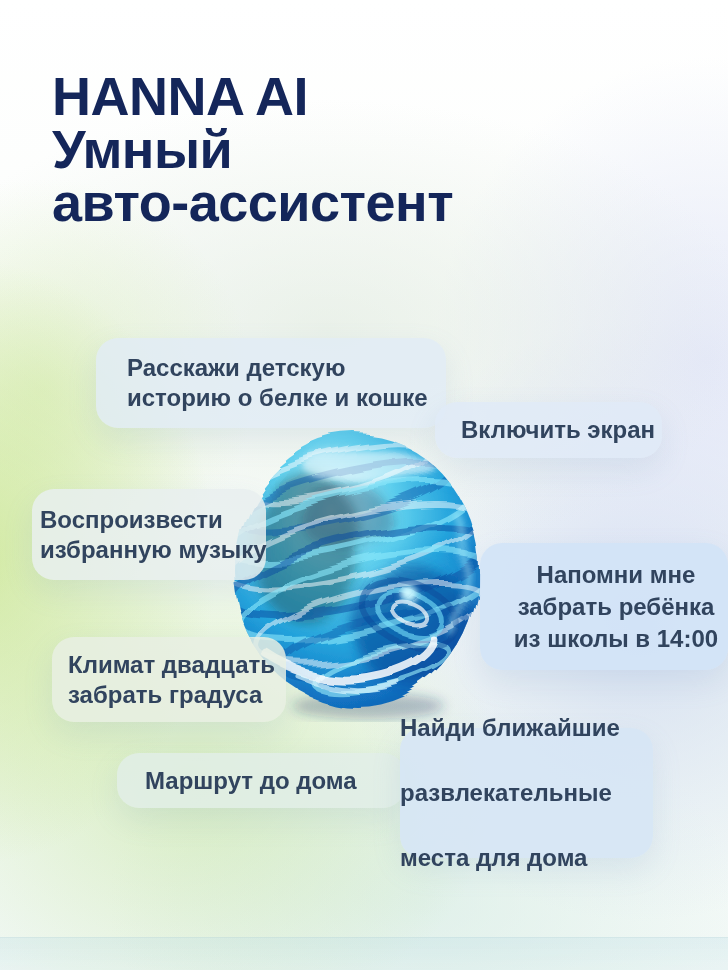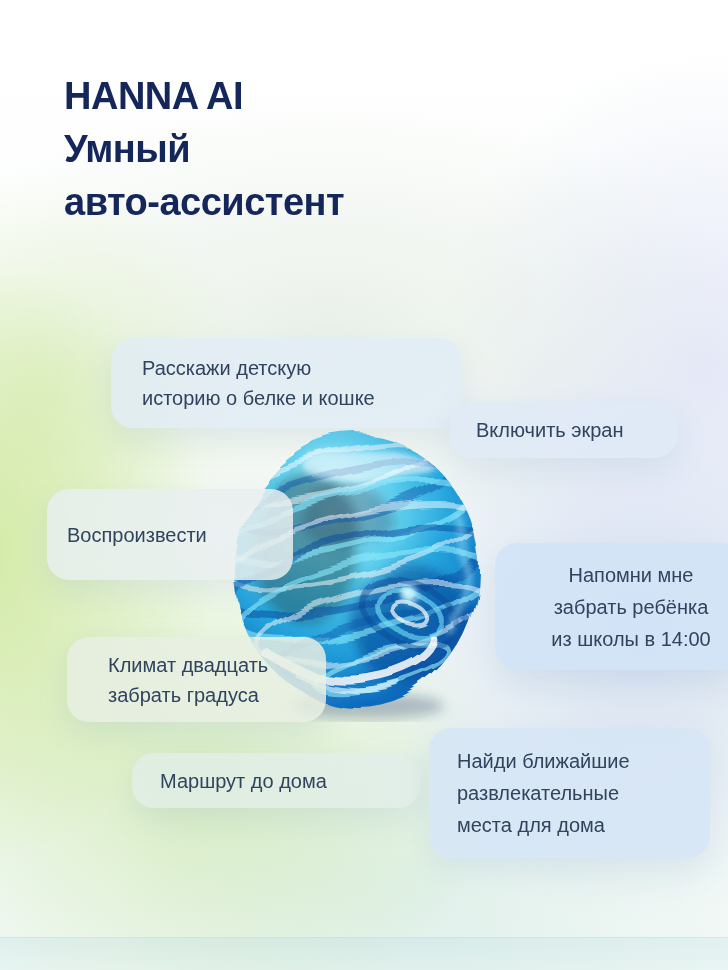--- a/index.html
+++ b/index.html
@@ -17,42 +17,41 @@
       radial-gradient(600px 320px at 45% 34%, rgba(213,226,211,0.45), rgba(213,226,211,0) 72%),
       radial-gradient(380px 420px at 97% 37%, rgba(226,230,248,0.85), rgba(226,230,248,0) 72%),
       radial-gradient(430px 430px at 88% 64%, rgba(199,212,238,0.70), rgba(199,212,238,0) 70%),
       radial-gradient(420px 280px at 58% 93%, rgba(210,234,224,0.55), rgba(210,234,224,0) 75%),
       linear-gradient(#ffffff 0%, #f6fbf7 70%, #f1f8f6 100%);
   }
 
   
   .title-block{
     position:absolute;left:52px;top:70px;
-    font-size:38px;line-height:53px;font-weight:700;
-    letter-spacing:-0.5px;color:#14265a;margin-left:12px;
+    font-size:54px;line-height:53px;font-weight:700;
+    letter-spacing:-0.5px;color:#14265a;
   }
   .title-block div{white-space:nowrap;}
 
   
   .bubble{
     position:absolute;
     border-radius:22px;
     display:flex;flex-direction:column;justify-content:center;
-    font-size:20px;line-height:30px;font-weight:400;color:#31445e;
+    font-size:24px;line-height:30px;font-weight:700;color:#31445e;
     box-shadow:0 12px 30px rgba(110,150,190,0.14);
-    margin-left:15px;
   }
   .bubble div{white-space:nowrap;}
   .b-story   {left:96px; top:338px;width:319px;height:90px; padding-left:31px;background:rgba(224,235,245,0.82);}
   .b-screen  {left:435px;top:402px;width:201px;height:56px; padding-left:26px;background:rgba(223,234,247,0.85);}
-  .b-music   {left:32px; top:489px;width:226px;height:91px; padding-left:20px;background:rgba(232,239,238,0.85);}
+  .b-music   {left:32px; top:489px;width:226px;height:91px; padding-left:8px;background:rgba(232,239,238,0.85);}
   .b-reminder{left:480px;top:543px;width:224px;height:127px;padding-left:24px;background:rgba(209,227,247,0.90);line-height:32px;text-align:center;}
-  .b-climate {left:52px; top:637px;width:218px;height:85px; padding-left:41px;background:rgba(231,238,227,0.85);}
+  .b-climate {left:52px; top:637px;width:218px;height:85px; padding-left:16px;background:rgba(231,238,227,0.85);}
   .b-route   {left:117px;top:753px;width:260px;height:55px; padding-left:28px;background:rgba(225,237,233,0.80);}
-  .b-places  {left:414px;top:728px;width:253px;height:130px;padding-left:28px;background:rgba(214,230,245,0.90);line-height:32px;}
+  .b-places  {left:400px;top:728px;width:253px;height:130px;background:rgba(214,230,245,0.90);line-height:32px;gap:33px;}
 
   
   .orb-glow{
     position:absolute;left:196px;top:400px;width:330px;height:345px;
     border-radius:50%;
     background:radial-gradient(closest-side, rgba(118,205,242,0.38), rgba(118,205,242,0) 72%);
     filter:blur(6px);
   }
   .orb{position:absolute;left:228px;top:430px;width:258px;height:292px;}
 
@@ -141,20 +140,21 @@
     <div>Расскажи детскую</div>
     <div>историю о белке и кошке</div>
   </div>
 
   <div class="bubble b-screen">
     <div>Включить экран</div>
   </div>
 
   <div class="bubble b-music">
     <div>Воспроизвести</div>
+    <div>избранную музыку</div>
   </div>
 
   <div class="bubble b-reminder">
     <div>Напомни мне</div>
     <div>забрать ребёнка</div>
     <div>из школы в 14:00</div>
   </div>
 
   <div class="bubble b-climate">
     <div>Климат двадцать</div>

